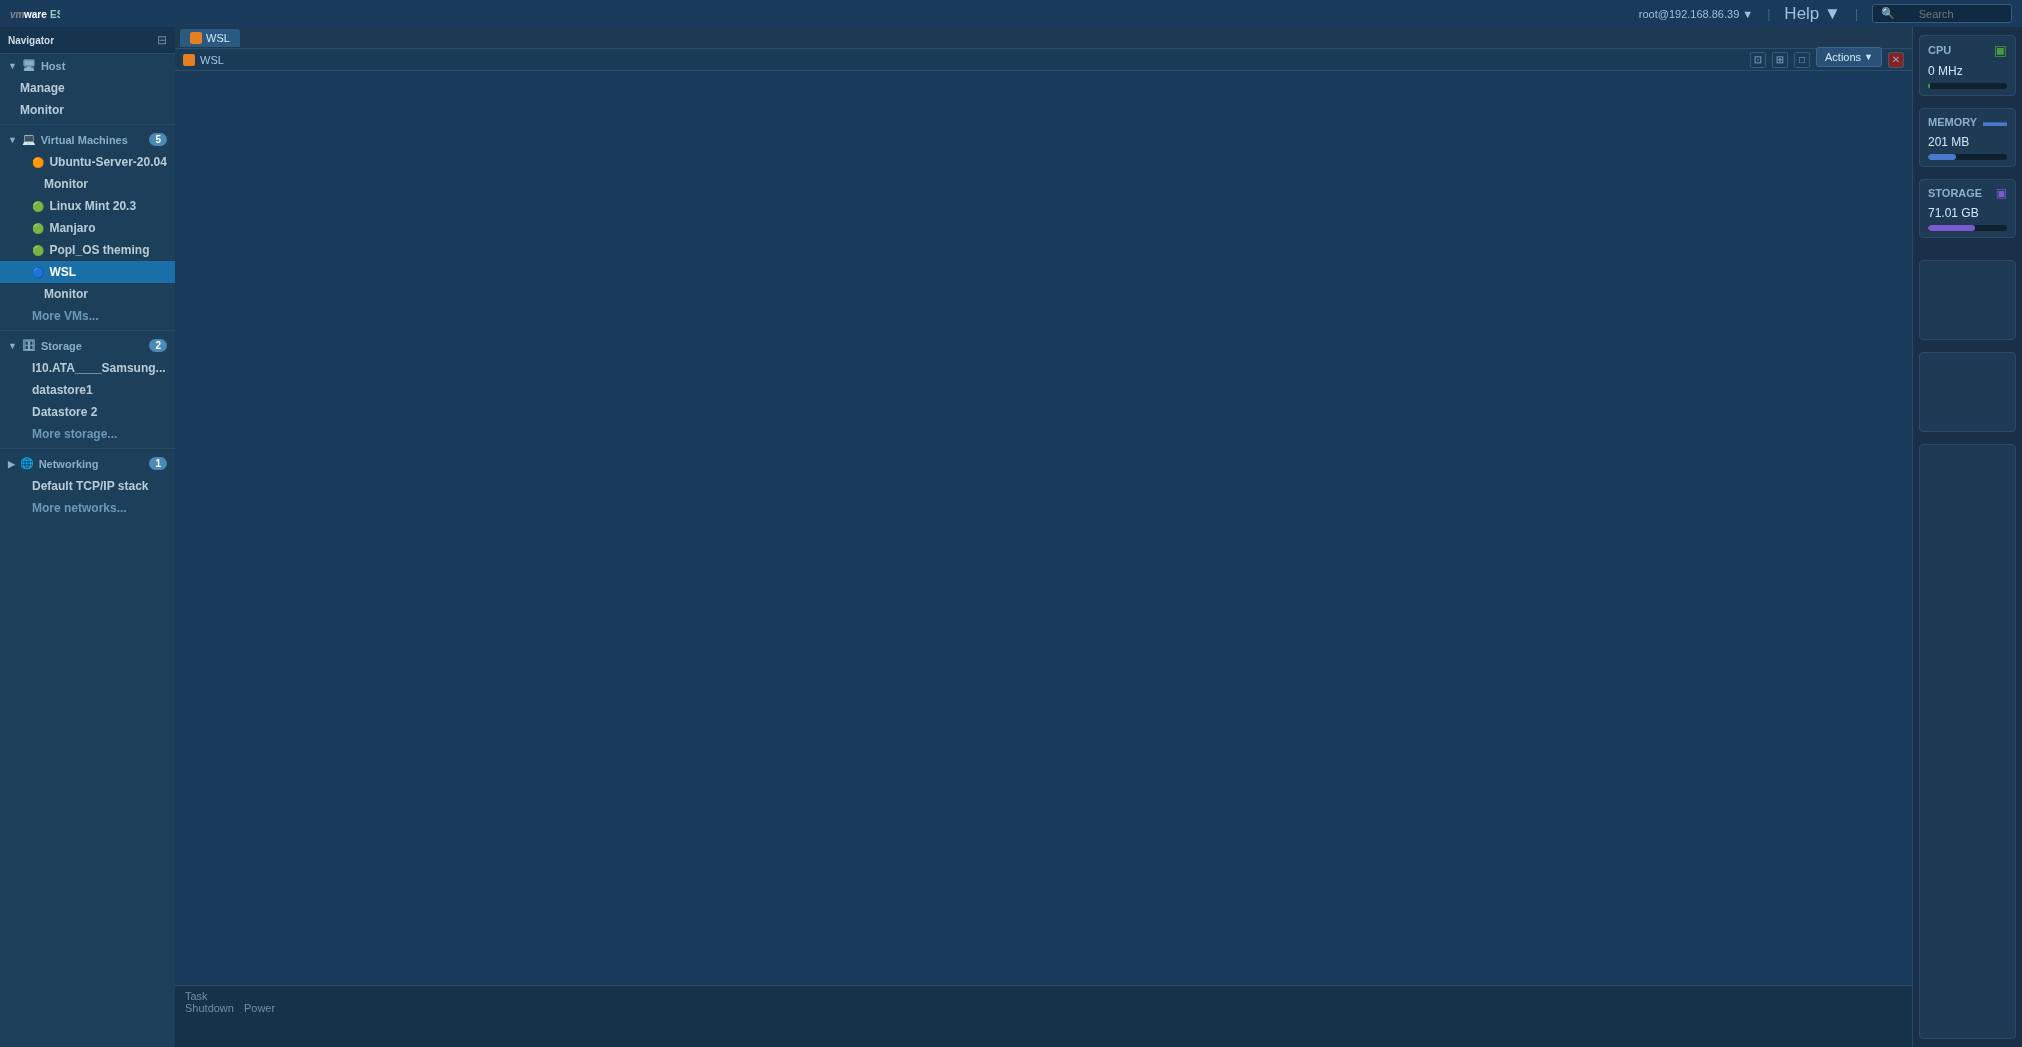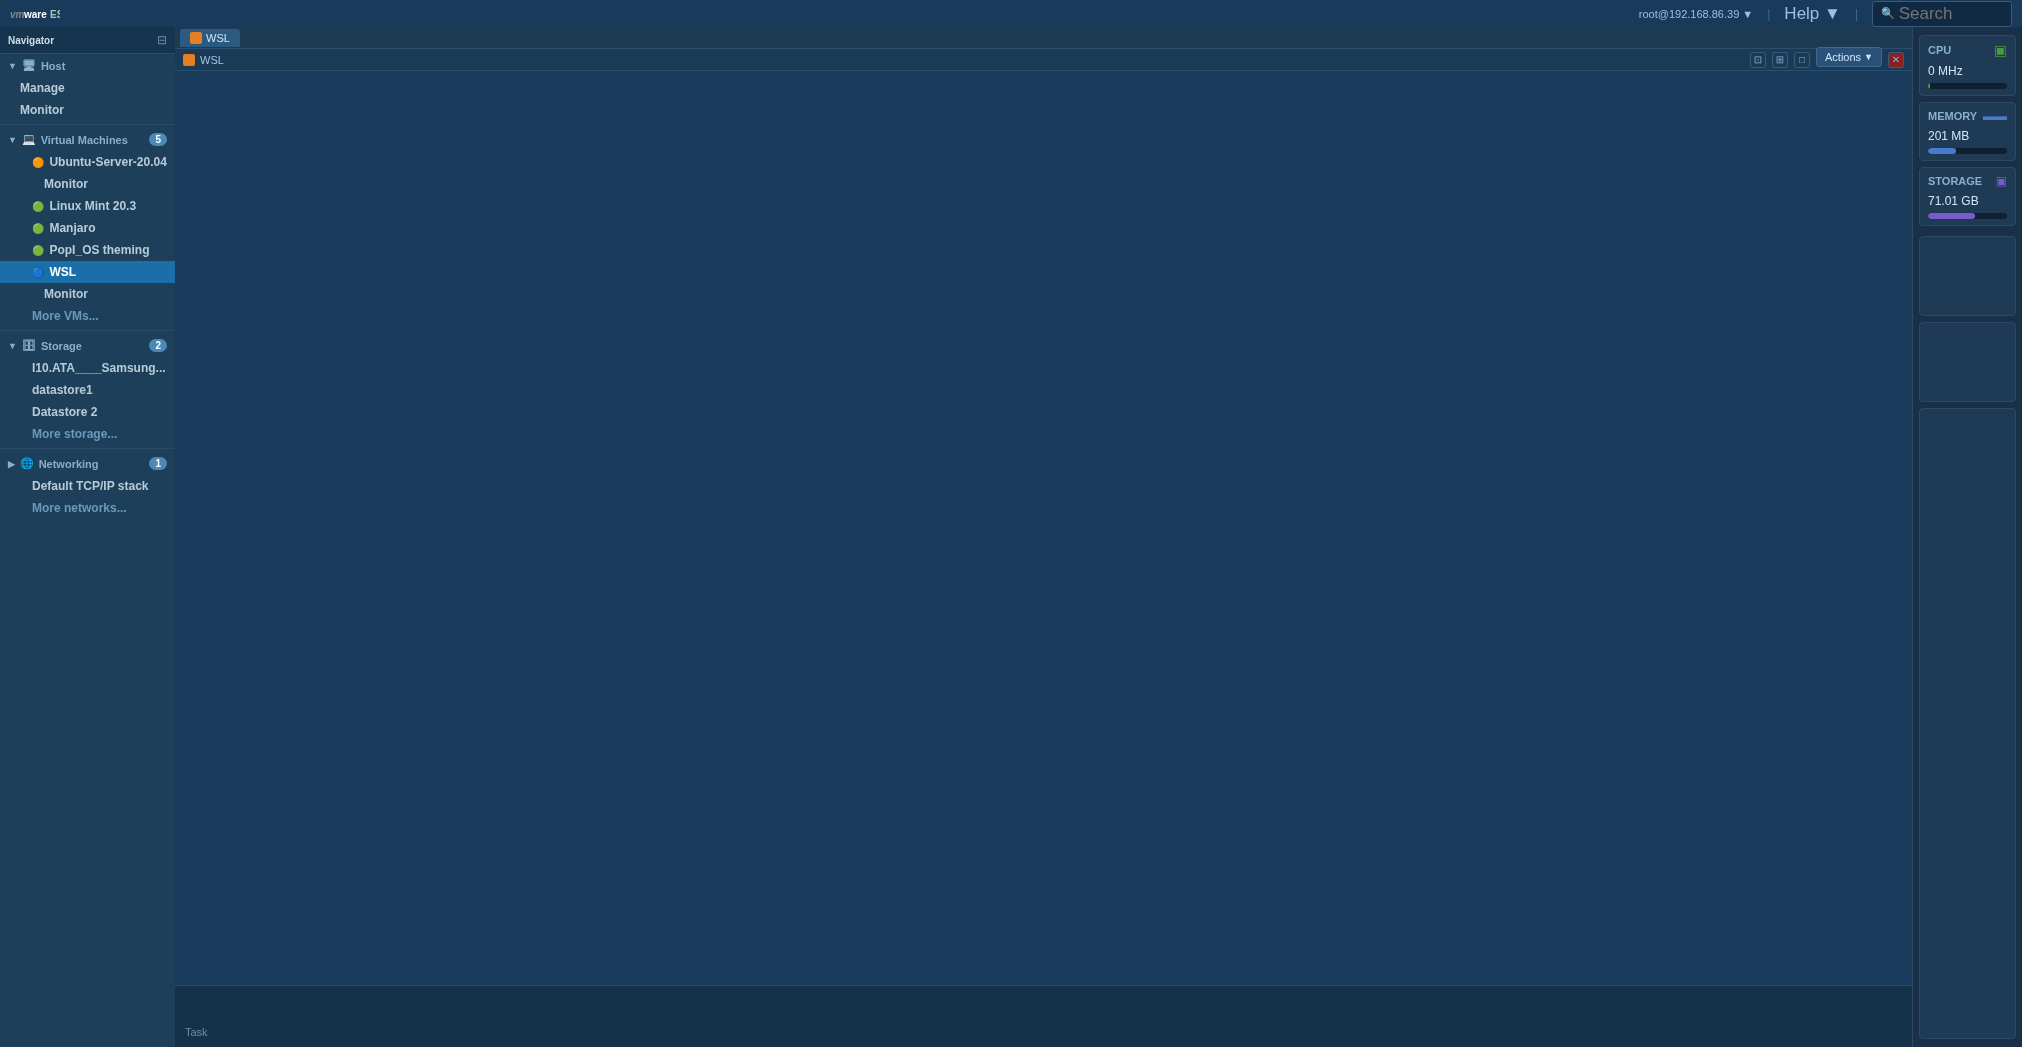--- a/index.html
+++ b/index.html
@@ -50,22 +50,23 @@
       border-radius: 3px;
       padding: 2px 8px;
       gap: 4px;
       width: 140px;
     }
     .top-search input {
       background: transparent;
       border: none;
       outline: none;
       color: #cdd9e5;
-      font-size: 17px;
+      font-size: 11px;
       width: 100px;
+      margin-left: 20px;
     }
 
     
     .main-layout {
       display: flex;
       height: calc(1047px - 27px);
     }
 
     
     .sidebar {
@@ -157,21 +158,21 @@
       overflow: hidden;
     }
 
     
     .right-panel {
       width: 110px;
       background: #1a3048;
       border-left: 1px solid #2a4a66;
       display: flex;
       flex-direction: column;
-      gap: 0;
+      gap: 6px;
       padding: 8px 6px;
       flex-shrink: 0;
     }
     .stat-card {
       background: #1e3a54;
       border: 1px solid #2a4a68;
       border-radius: 4px;
       padding: 6px 8px;
       margin-bottom: 6px;
     }
@@ -257,21 +258,21 @@
       background: #163248;
       border-top: 1px solid #2a4a68;
       padding: 4px 10px;
       font-size: 11px;
       color: #8ab0cc;
     }
     .bottom-status-row {
       display: flex;
       gap: 10px;
     }
-    .status-key { color: #6a90a8; margin-top: 36px; }
+    .status-key { color: #6a90a8; }
   </style>
 </head>
 <body>
 
 <div class="top-bar">
   <div class="top-bar-left">
     <div class="vmware-logo">
       <svg width="50" height="14" viewBox="0 0 50 14">
         <text x="0" y="11" font-size="10" fill="#888" font-style="italic">vm</text>
         <text x="14" y="11" font-size="10" fill="#fff" font-weight="bold">ware</text>

